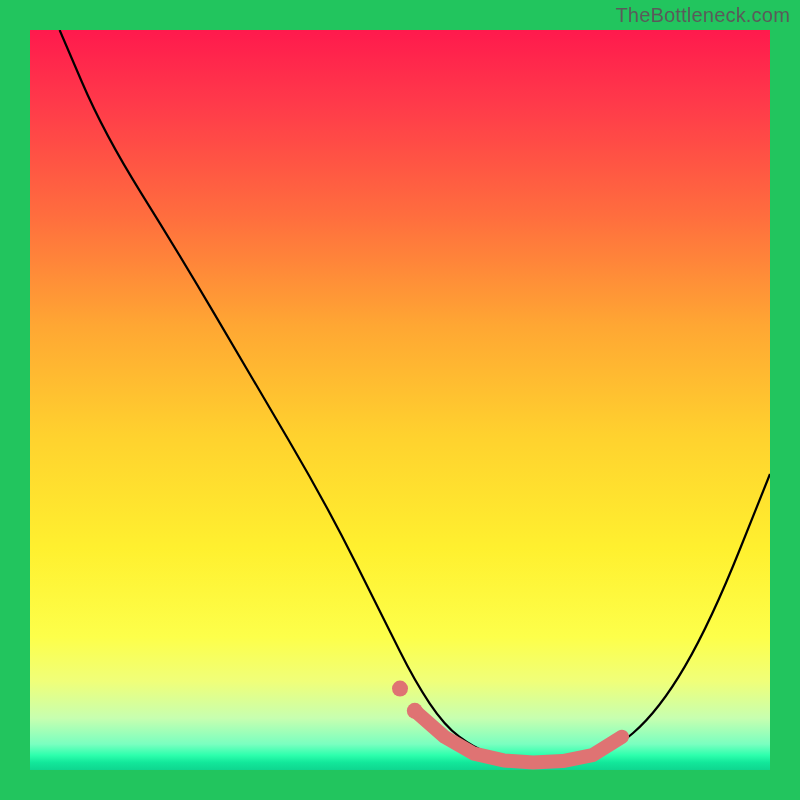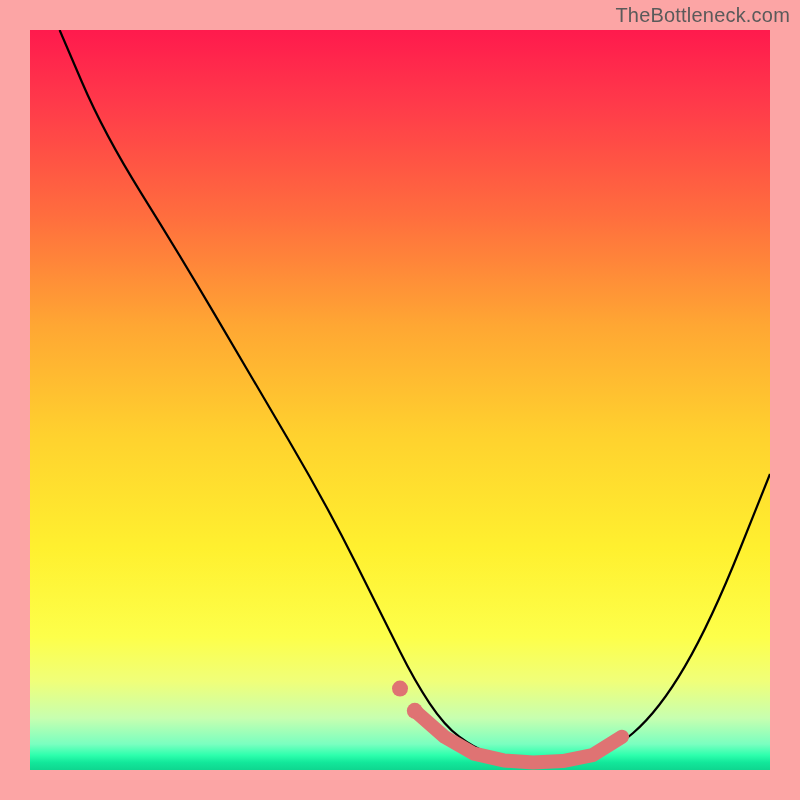--- a/index.html
+++ b/index.html
@@ -9,21 +9,21 @@
     height: 800px;
     background: #000;
     overflow: hidden;
   }
   .frame {
     position: absolute;
     left: 0;
     top: 0;
     width: 800px;
     height: 800px;
-    background: #fca5a5;
+    background: #22c55e;
   }
   .plot-area {
     position: absolute;
     left: 30px;
     top: 30px;
     width: 740px;
     height: 740px;
     overflow: hidden;
   }
   .gradient {

